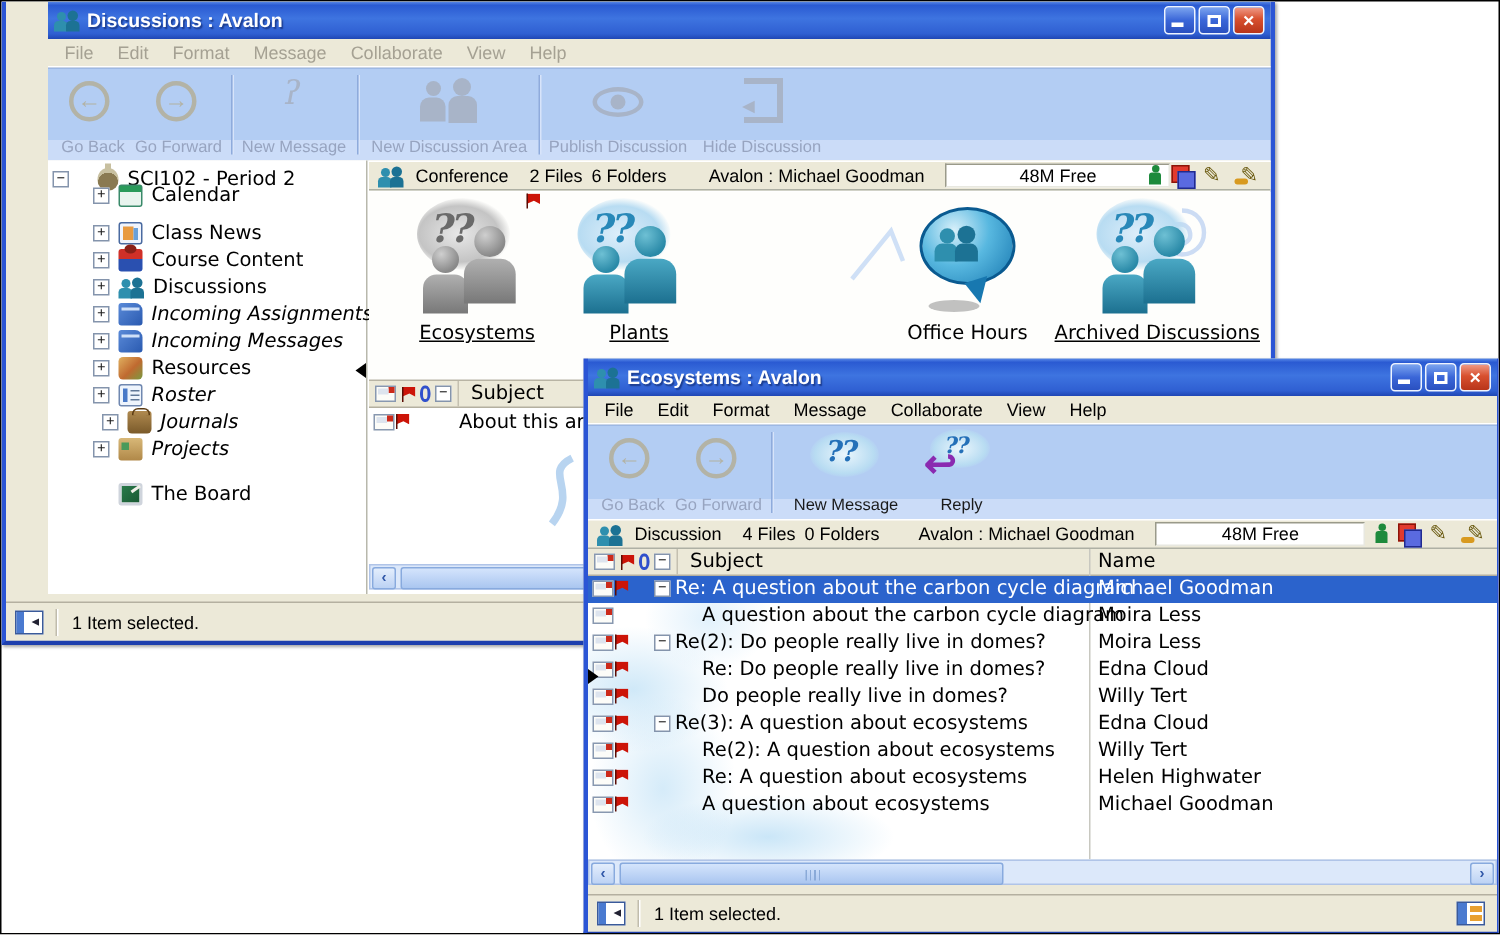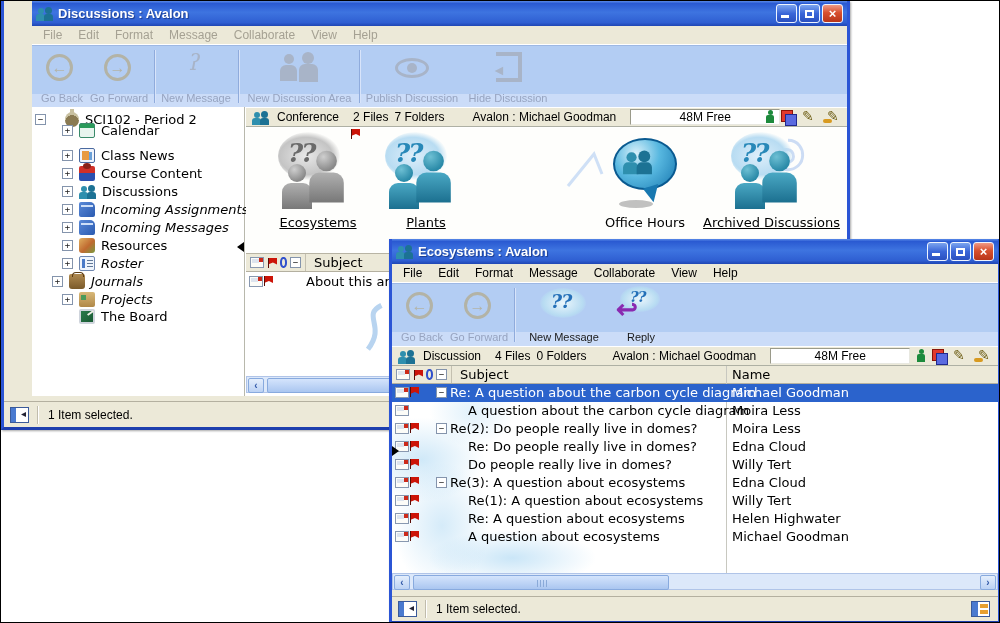--- a/index.html
+++ b/index.html
@@ -296,48 +296,48 @@
         <div class="trow" style="left:30px; top:129px;">
           <span class="xbox plus"></span>
           <span class="ticon ti-resources"></span>
           <span>Resources</span>
         </div>
         <div class="trow it" style="left:30px; top:147px;">
           <span class="xbox plus"></span>
           <span class="ticon ti-roster"></span>
           <span>Roster</span>
         </div>
-        <div class="trow it" style="left:20px; top:165px;">
+        <div class="trow it" style="left:36px; top:165px;">
           <span class="xbox plus"></span>
           <span class="ticon ti-journal"></span>
           <span>Journals</span>
         </div>
         <div class="trow it" style="left:30px; top:183px;">
           <span class="xbox plus"></span>
           <span class="ticon ti-projects"></span>
           <span>Projects</span>
         </div>
-        <div class="trow" style="left:47px; top:200px;text-align:right;">
+        <div class="trow" style="left:47px; top:213px;text-align:right;">
           <span class="ticon ti-board"></span>
           <span>The Board</span>
         </div>
         <div class="splitter-arrow-left" style="right:0; top:135px;"></div>
       </div>
 
       <div style="position:absolute; left:214px; top:0; right:0; bottom:0;">
         <div class="infobar">
           <span class="mini-ppl" style="margin:0 8px 0 6px;">
               <i class="h1"></i>
               <i class="h2"></i>
               <i class="b1"></i>
               <i class="b2"></i>
             </span>
           <span class="seg">Conference</span>
           <span class="seg" style="margin-right:6px;">2 Files</span>
-          <span class="seg">7 Folders</span>
+          <span class="seg">6 Folders</span>
           <span class="seg" style="margin-left:14px;">Avalon : Michael Goodman</span>
           <span class="free-box">48M Free</span>
           <span class="ibar-icons">
             <span class="green-person"></span>
             <span class="shr-sq"></span>
             <span class="pencil"></span>
             <span class="keypencil"></span>
           </span>
         </div>
 
@@ -571,21 +571,21 @@
       <div class="lrow ind0" style="left:0; top:108px; right:0;">
         <span class="envelope"></span>
           <span class="flag"></span>
         <span class="xbox minus"></span>
         <span class="subj">Re(3): A question about ecosystems</span>
         <span class="nm">Edna Cloud</span>
       </div>
       <div class="lrow ind1" style="left:0; top:126px; right:0;">
         <span class="envelope"></span>
           <span class="flag"></span>
-        <span class="subj">Re(1): A question about ecosystems</span>
+        <span class="subj">Re(2): A question about ecosystems</span>
         <span class="nm">Willy Tert</span>
       </div>
       <div class="lrow ind1" style="left:0; top:144px; right:0;">
         <span class="envelope"></span>
           <span class="flag"></span>
         <span class="subj">Re: A question about ecosystems</span>
         <span class="nm">Helen Highwater</span>
       </div>
       <div class="lrow ind1" style="left:0; top:162px; right:0;">
         <span class="envelope"></span>

